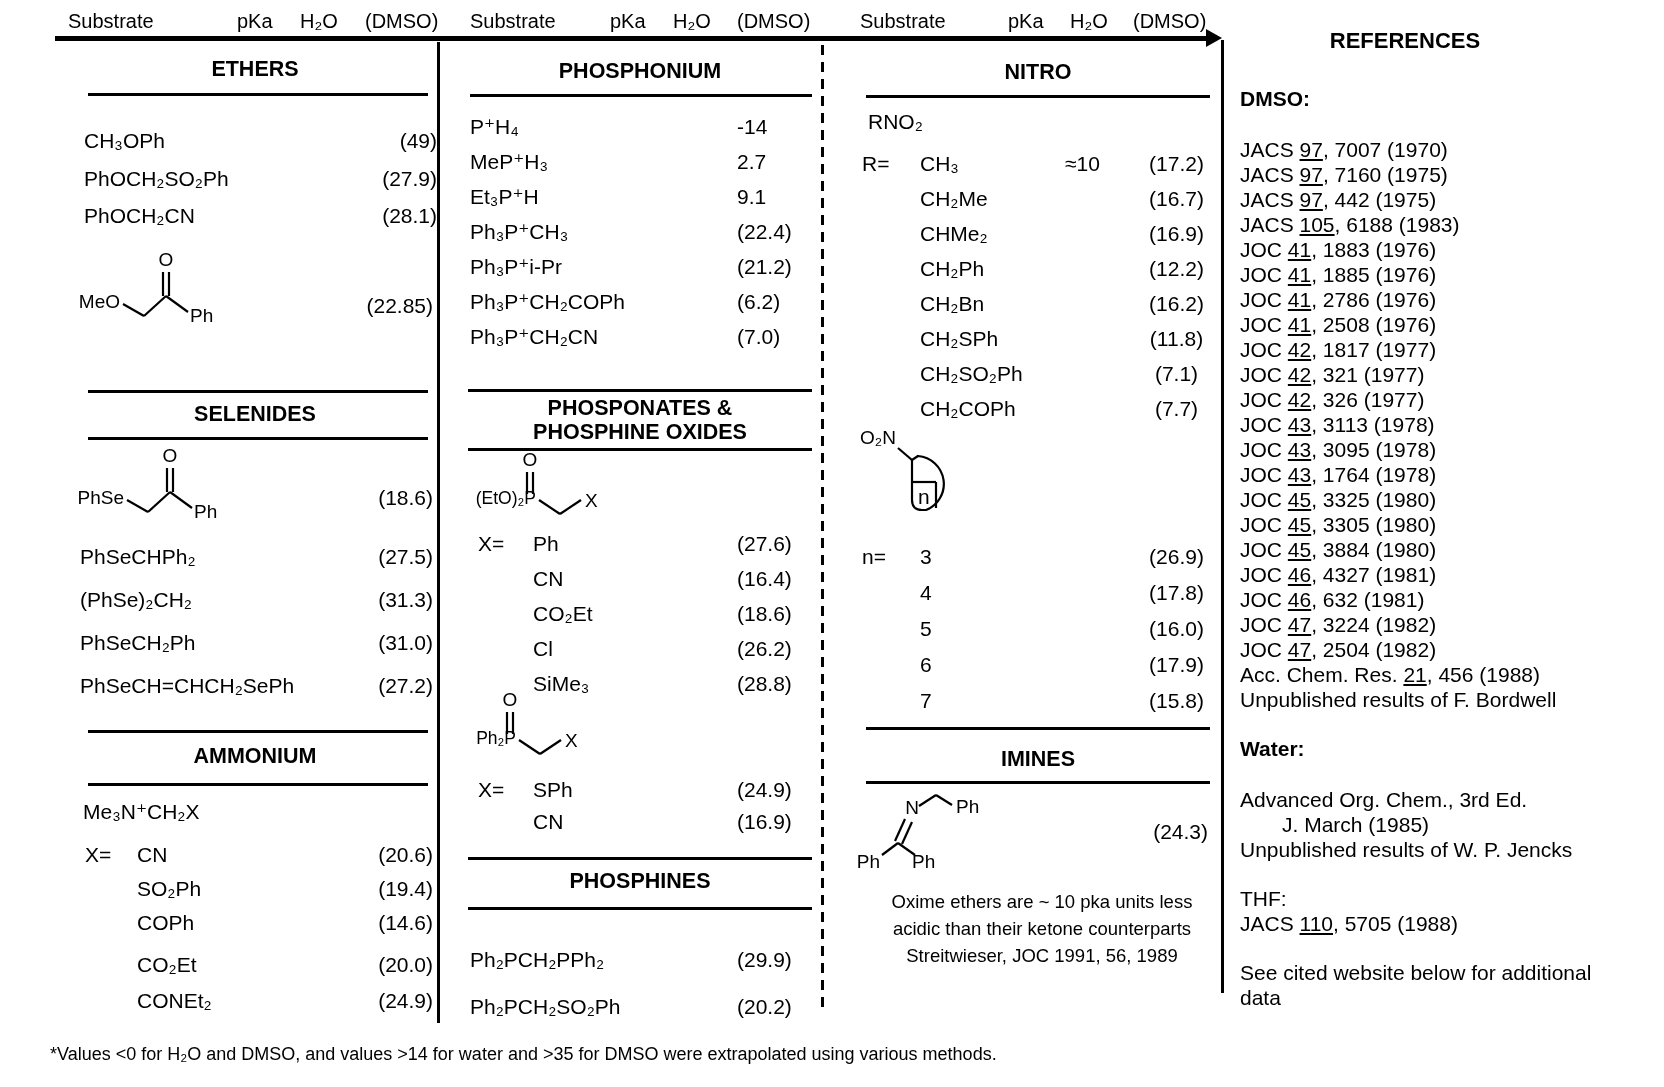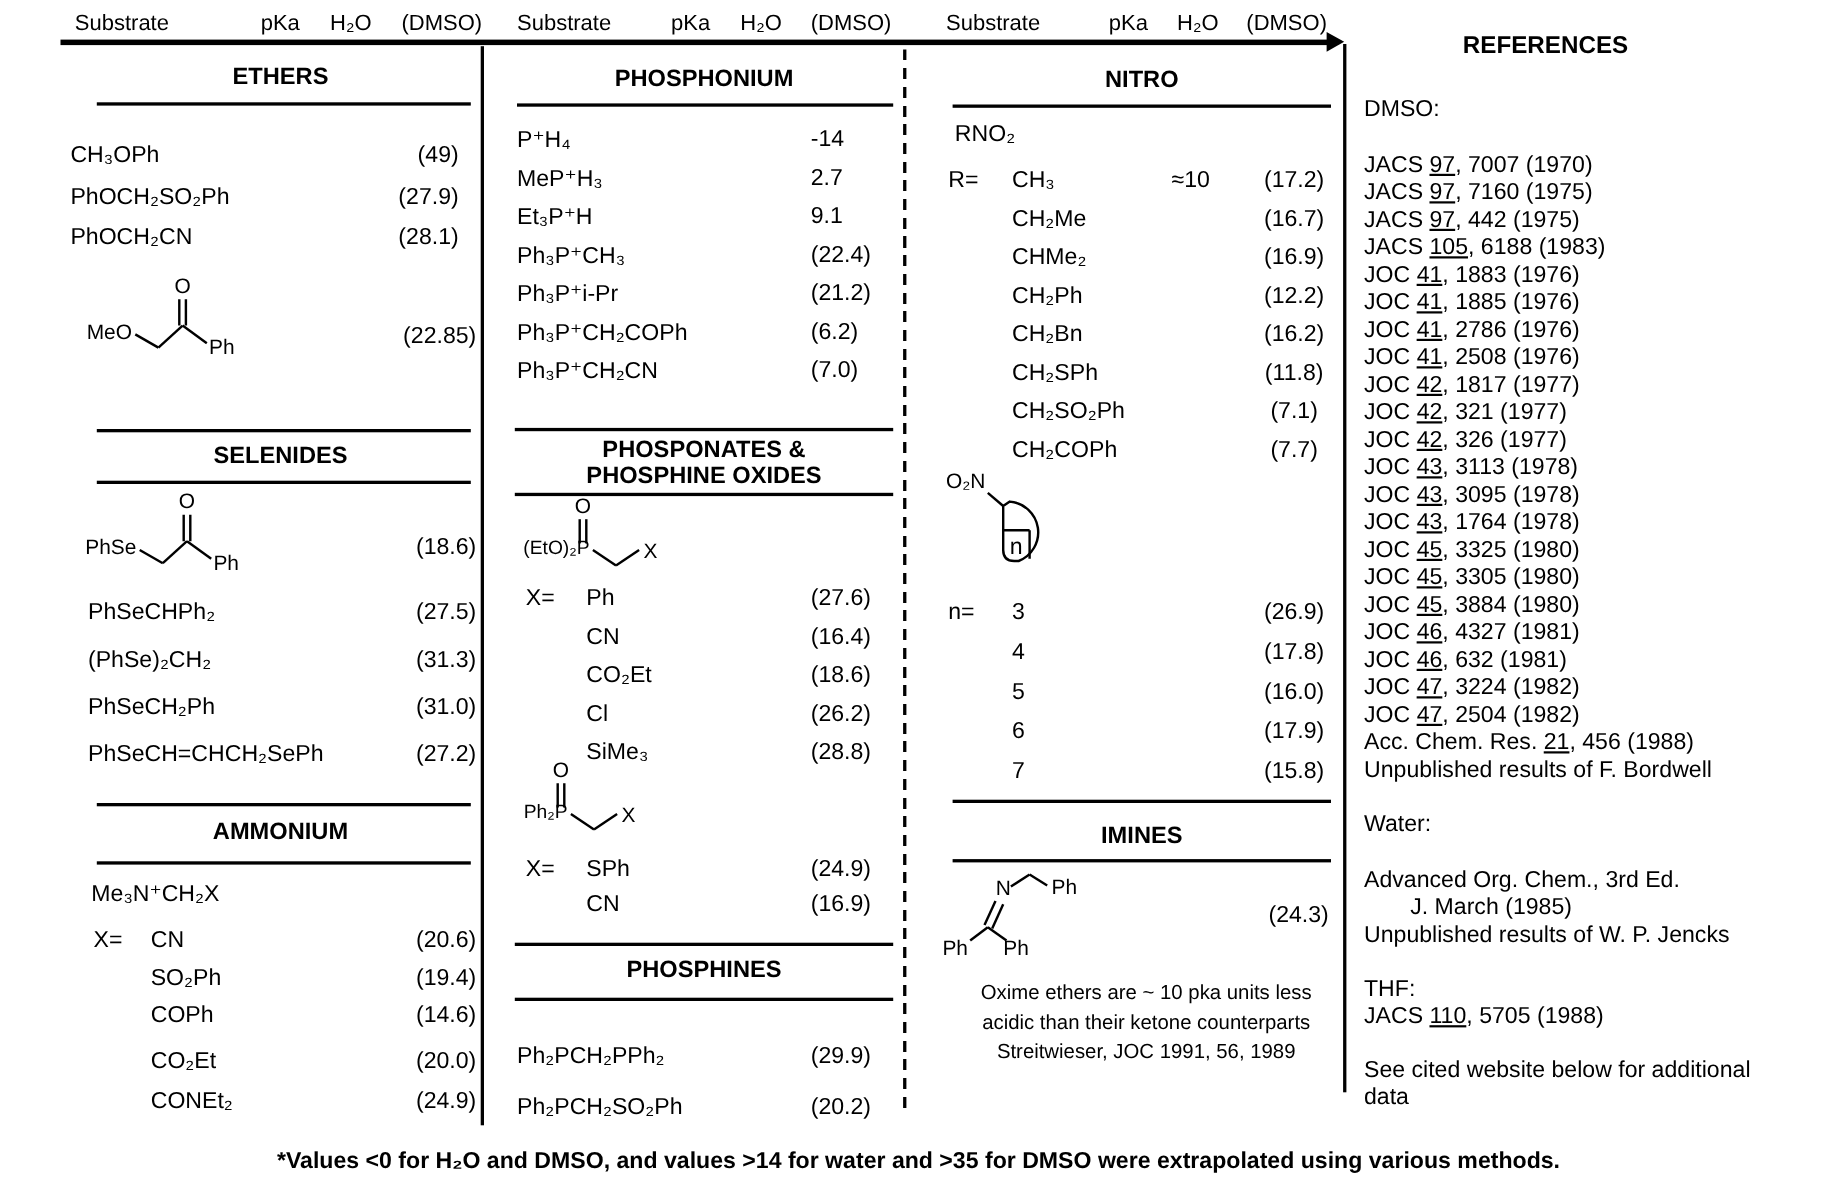--- a/index.html
+++ b/index.html
@@ -26,25 +26,25 @@
   .rh32 .trow{height:32px;} .rh47 .trow{height:47px;gap:20px;} .rh36 .trow{height:36px;}
   .amm .trow{height:34px;} .amm .trow:nth-child(4){margin-top:8px;} .amm .trow:nth-child(5){margin-top:2px;}
   .structval{position:absolute;text-align:right;white-space:nowrap;}
   svg{font-family:inherit;}
   svg text{font-size:19px;fill:#000;}
   svg line, svg path{stroke:#000;stroke-width:2.2;fill:none;}
   .note{position:absolute;font-size:18.5px;line-height:27px;text-align:center;}
   .refs{position:absolute;font-size:21px;line-height:25px;}
   .refhead{line-height:25px;}
   .refgroup + .refgroup{margin-top:24px;}
-  .refgroup.gaph .refhead{margin-bottom:26px;}
+  .refgroup.gaph .refhead{margin-bottom:26px;font-weight:bold;}
   .refitem{line-height:25px;white-space:nowrap;}
   .refitem .vol{text-decoration:underline;}
   .refitem.ind{padding-left:42px;}
-  .footnote{position:absolute;left:50px;top:1044px;width:1570px;text-align:center;font-size:21px;font-weight:bold;}
+  .footnote{position:absolute;left:50px;top:1044px;width:1570px;font-size:18px;}
   .title2{line-height:24px;}
   .arrowhead{position:absolute;left:1206px;top:29px;width:0;height:0;
              border-left:16px solid #000;border-top:9px solid transparent;border-bottom:9px solid transparent;}
 </style>
 </head>
 <body>
 
 <div id="page">
 
   <span class="hdr" style="left:68px">Substrate</span>
@@ -89,21 +89,21 @@
   <div class="stitle" style="left:80px;width:350px;top:744px">AMMONIUM</div>
   <div class="stitle" style="left:462px;width:356px;top:59px">PHOSPHONIUM</div>
   <div class="stitle title2" style="left:462px;width:356px;top:396px">
     <div>PHOSPONATES &amp;</div>
     <div>PHOSPHINE OXIDES</div>
   </div>
   <div class="stitle" style="left:462px;width:356px;top:869px">PHOSPHINES</div>
   <div class="stitle" style="left:858px;width:360px;top:60px">NITRO</div>
   <div class="stitle" style="left:858px;width:360px;top:747px">IMINES</div>
 
-  <div class="rows rh375" style="left:64px;top:129px;width:353px">
+  <div class="rows rh375" style="left:84px;top:129px;width:353px">
       <div class="trow">
         <span class="tf">CH₃OPh</span>
         <span class="tv">(49)</span>
       </div>
       <div class="trow">
         <span class="tf">PhOCH₂SO₂Ph</span>
         <span class="tv">(27.9)</span>
       </div>
       <div class="trow">
         <span class="tf">PhOCH₂CN</span>

